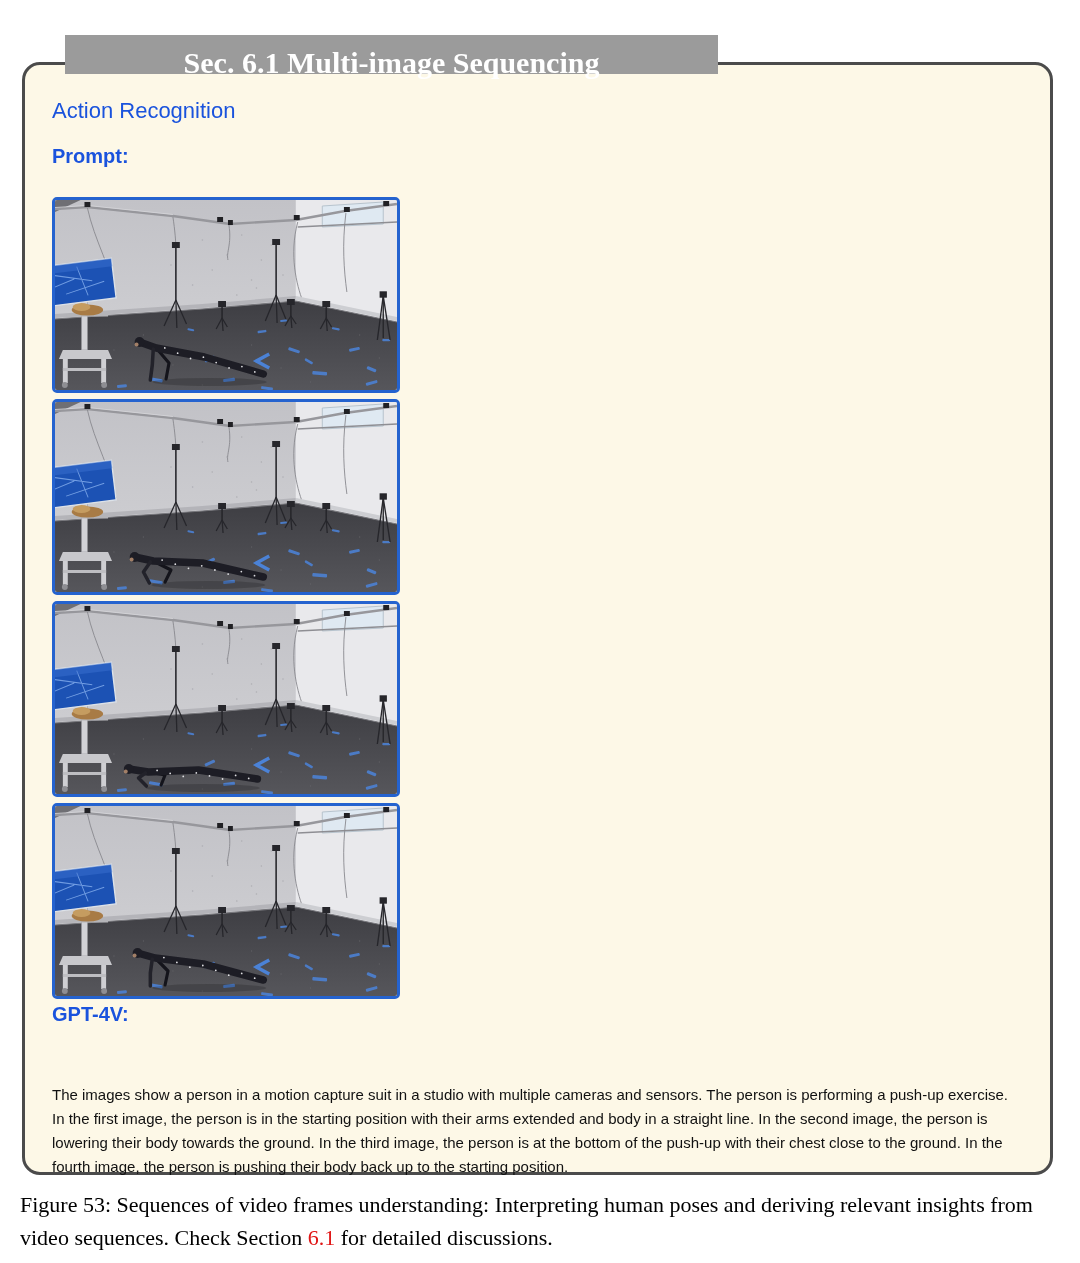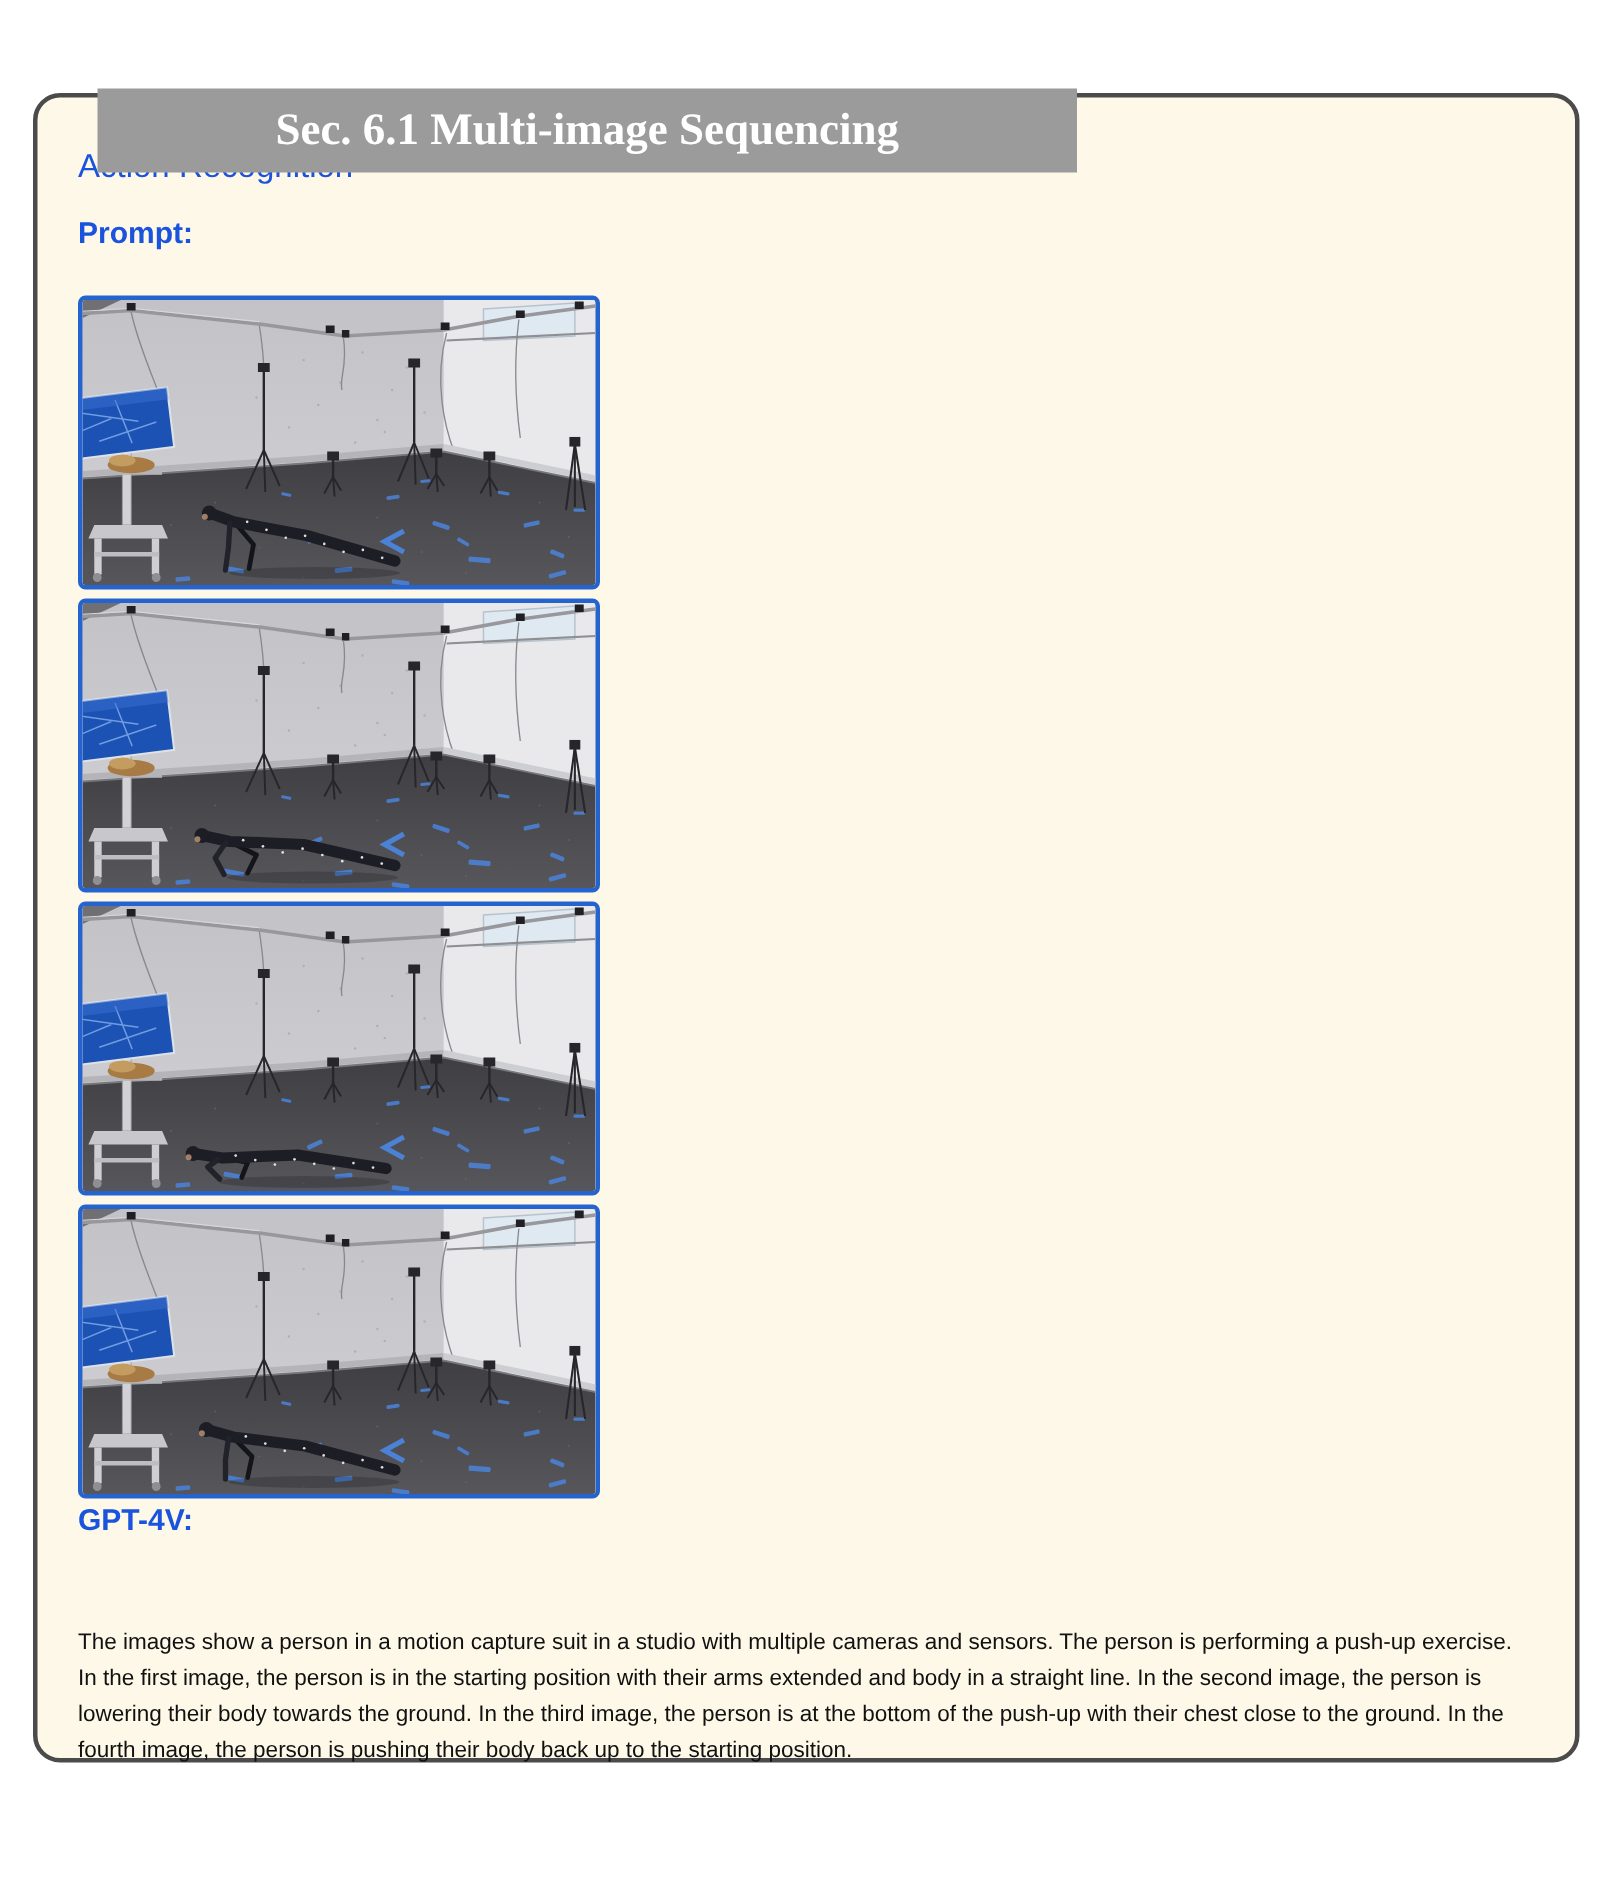--- a/index.html
+++ b/index.html
@@ -3,22 +3,22 @@
 <meta charset="utf-8">
 <style>
   :root{
     --accent-blue:#1a53dd; --banner-bg:#9b9b9b; --banner-text:#ffffff;
     --panel-bg:#fdf8e7; --panel-border:#4b4b4b; --frame-border:#2563cf;
     --caption-link:#e01616; --body-text:#111111;
   }
   html,body{margin:0;padding:0;background:#fff;}
   .page{position:relative;width:1080px;height:1263px;background:#ffffff;
         font-family:"Liberation Sans",sans-serif;overflow:hidden;}
-  .banner{position:absolute;left:65px;top:35px;width:653px;height:56px;
-        background:var(--banner-bg);z-index:3;text-align:center;margin-top:24px;}
+  .banner{position:absolute;left:65px;top:35px;width:653px;height:39px;
+        background:var(--banner-bg);z-index:3;text-align:center;}
   .banner span{color:var(--banner-text);font-family:"Liberation Serif",serif;
         font-weight:bold;font-size:30px;line-height:56px;}
   .panel{position:absolute;left:22px;top:62px;width:1031px;height:1113px;
         box-sizing:border-box;background:var(--panel-bg);
         border:3px solid var(--panel-border);border-radius:18px;z-index:1;}
   .h-action{position:absolute;left:27px;top:33px;font-size:22px;font-weight:normal;
         color:var(--accent-blue);}
   .h-prompt{position:absolute;left:27px;top:80px;font-size:20px;font-weight:bold;
         color:var(--accent-blue);}
   .prompt-text{position:absolute;left:27px;top:107px;font-size:17.5px;
@@ -654,14 +654,15 @@
             <circle cx="176.8" cy="169.2" r="0.9" fill="#e9e9ec" opacity="0.95"></circle>
             <circle cx="190.0" cy="167.4" r="0.9" fill="#e9e9ec" opacity="0.95"></circle>
             <circle cx="203.2" cy="172.2" r="0.9" fill="#e9e9ec" opacity="0.95"></circle>
   </svg>
         </div>
       </div>
     <div class="h-gpt">GPT-4V:</div>
     <div class="response-text">The images show a person in a motion capture suit in a studio with multiple cameras and sensors. The person is performing a push-up exercise. In the first image, the person is in the starting position with their arms extended and body in a straight line. In the second image, the person is lowering their body towards the ground. In the third image, the person is at the bottom of the push-up with their chest close to the ground. In the fourth image, the person is pushing their body back up to the starting position.</div>
   </div>
 
+  <div class="caption"><span>Figure 53: Sequences of video frames understanding: Interpreting human poses and deriving relevant insights from video sequences. Check Section </span><span class="link">6.1</span><span> for detailed discussions.</span></div>
 
 </div>
 
 </body></html>

